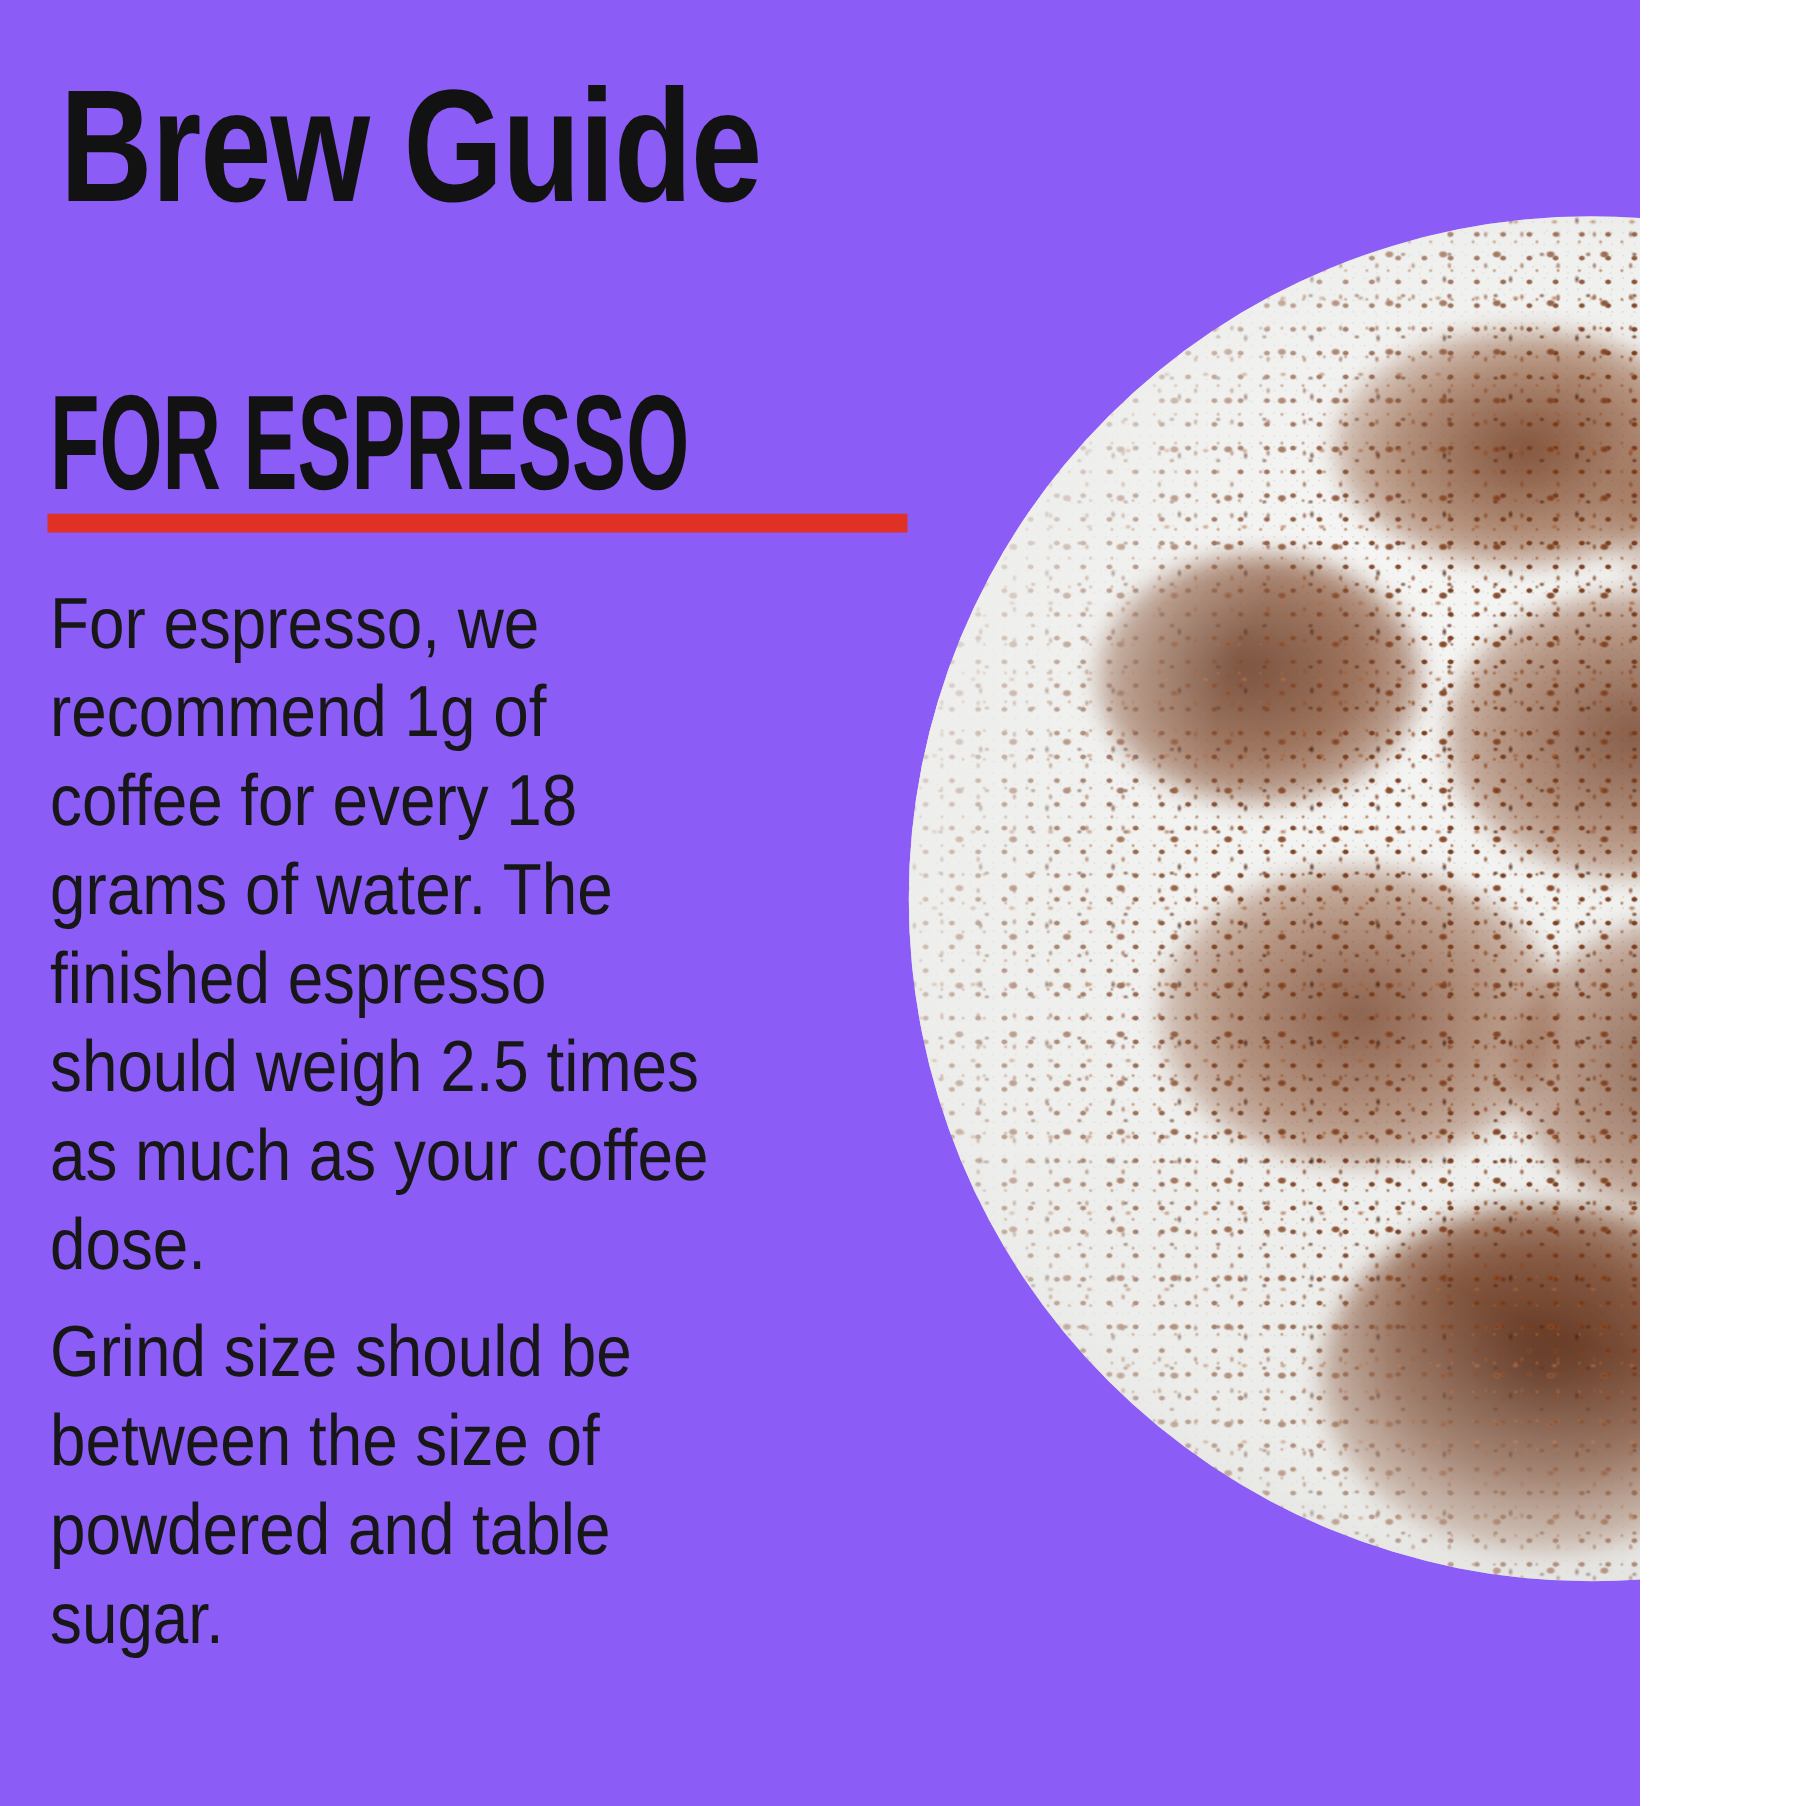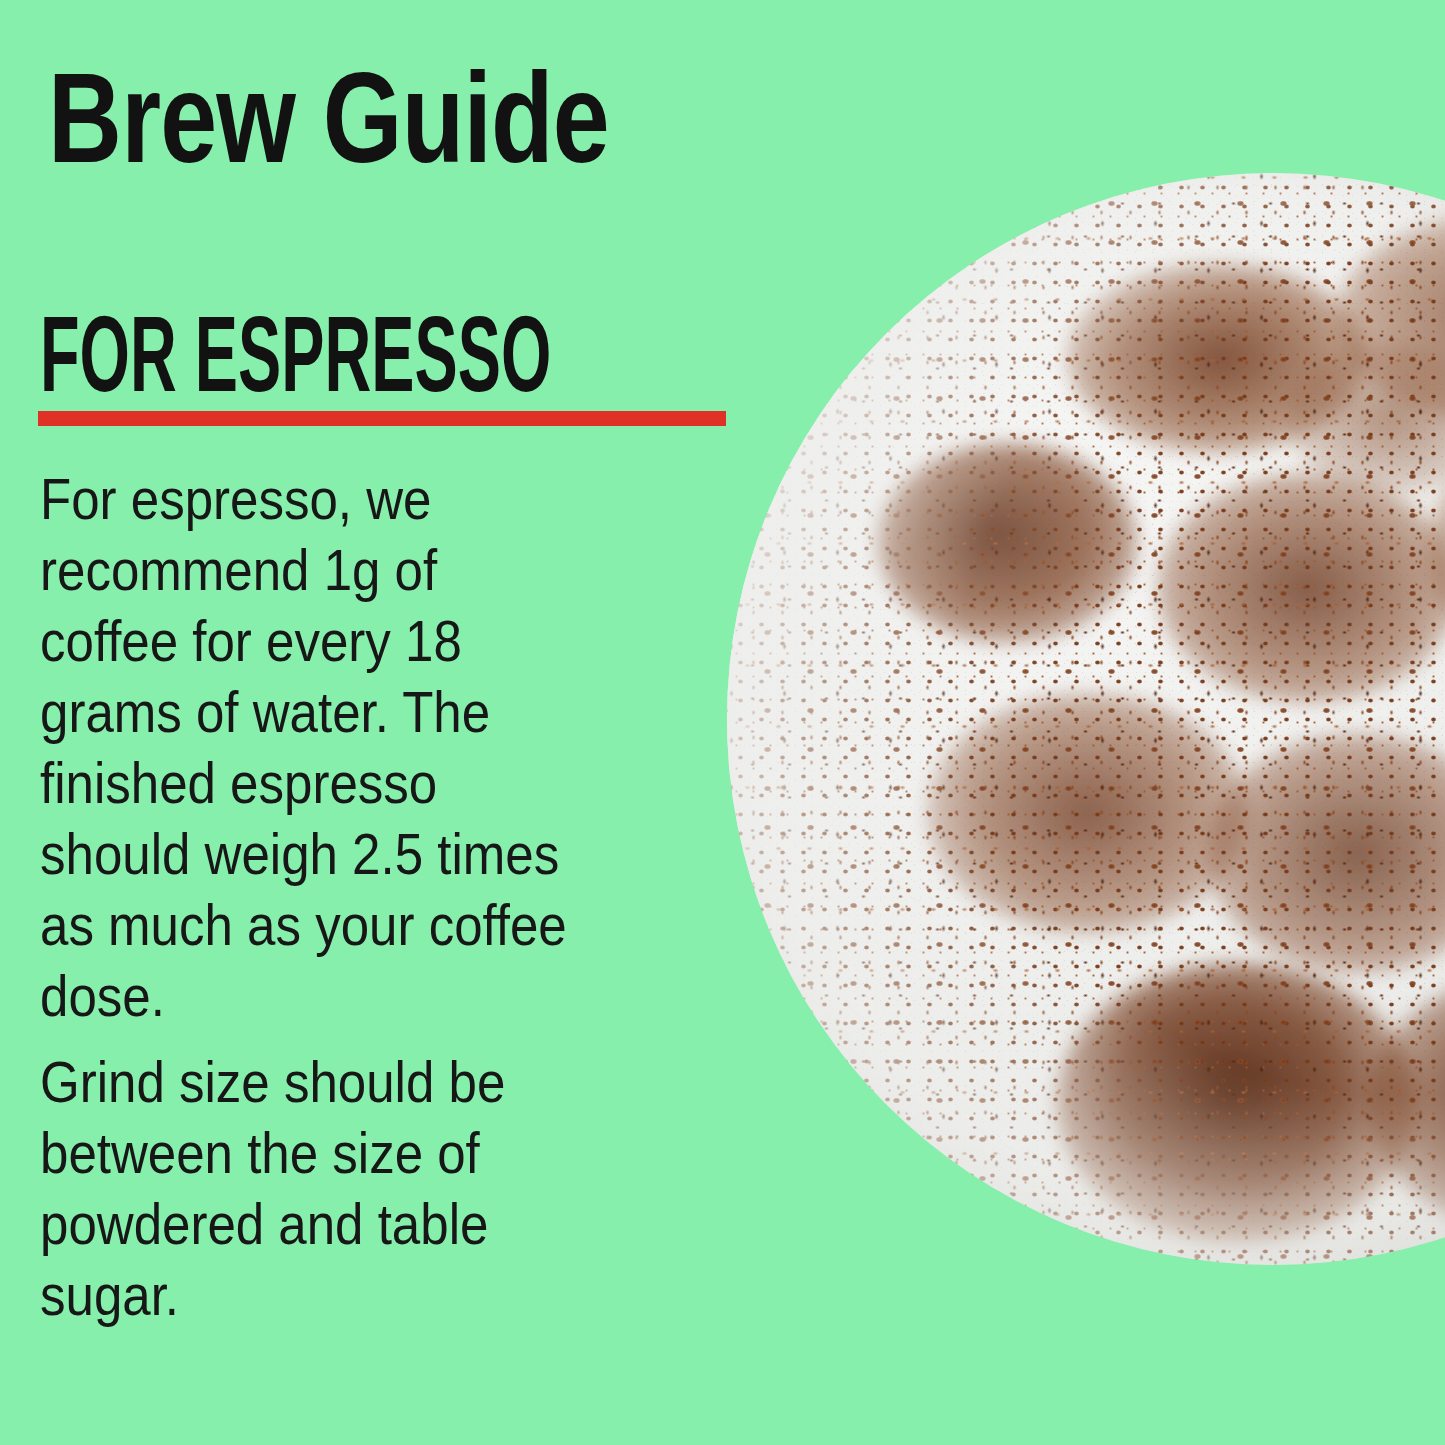--- a/index.html
+++ b/index.html
@@ -7,23 +7,23 @@
     margin: 0;
     padding: 0;
     background: #ffffff;
   }
   body {
     font-family: "Liberation Sans", sans-serif;
   }
 
   #page {
     position: relative;
-    width: 1445px;
+    width: 1312px;
     height: 1445px;
-    background: #86efac;
+    background: #8b5cf6;
     overflow: hidden;
   }
 
   
   #photo-panel {
     position: absolute;
     left: 0;
     top: 0;
     width: 1445px;
     height: 1445px;

